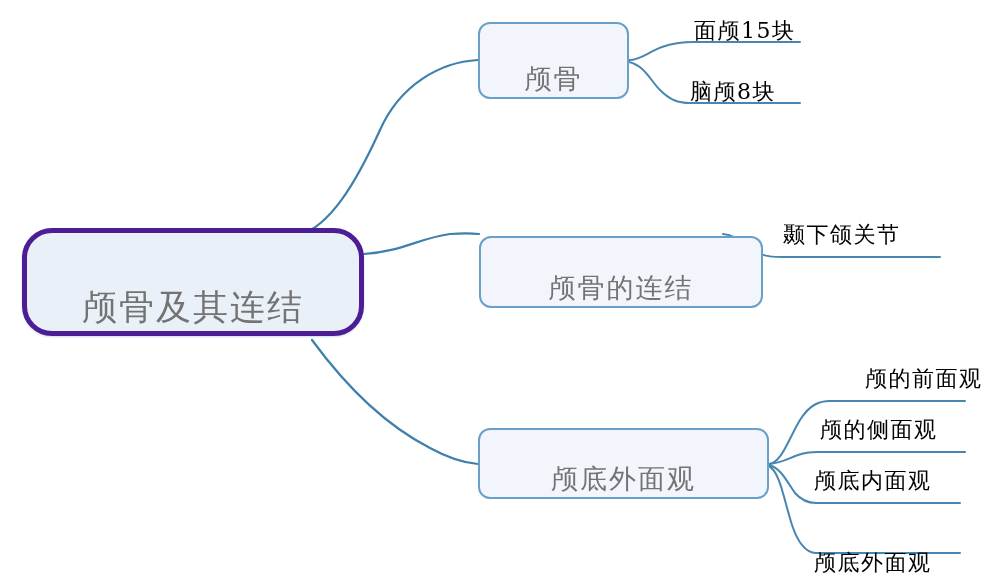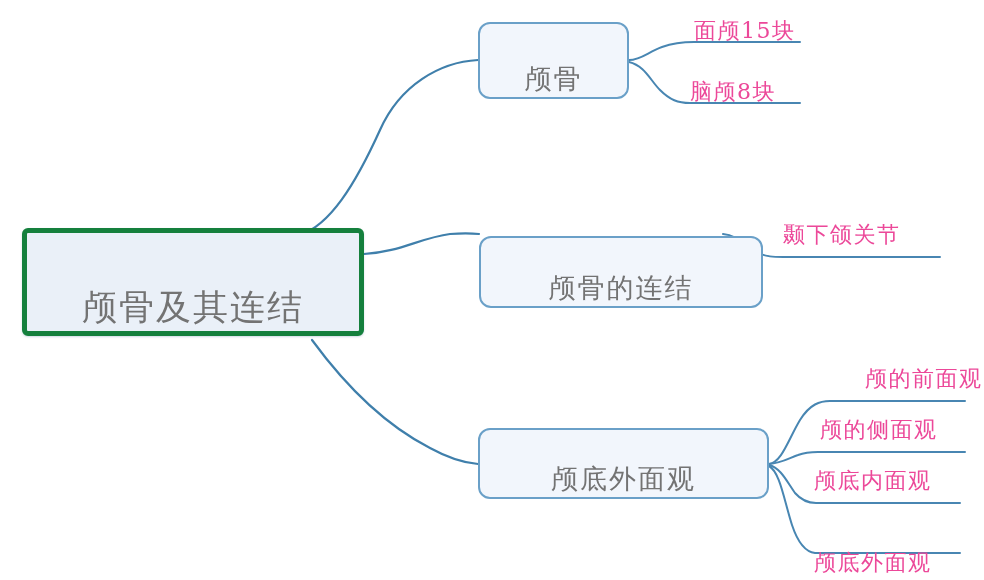--- a/index.html
+++ b/index.html
@@ -26,38 +26,38 @@
     position: absolute;
     box-sizing: border-box;
     display: flex;
     align-items: flex-end;
     justify-content: center;
     background: #eef3fa;
     color: #737373;
     white-space: nowrap;
   }
   .node.root {
-    border: 5px solid #15803d;
-    border-radius: 6px;
+    border: 5px solid #4c1d95;
+    border-radius: 30px;
     background: #eaf0f8;
     font-size: 35px;
     letter-spacing: 2px;
     box-shadow: 0 1px 2px rgba(70,110,150,0.25);
   }
   .node.branch {
     border: 2px solid #6aa0c8;
     border-radius: 12px;
     background: #f2f6fc;
     font-size: 27px;
     letter-spacing: 2px;
   }
   .leaf {
     position: absolute;
     white-space: nowrap;
-    color: #ec4899;
+    color: #000000;
     font-size: 22px;
     letter-spacing: 1.5px;
     line-height: 1;
   }
 </style>
 </head>
 <body>
 
 <div id="mindmap-root">
 

